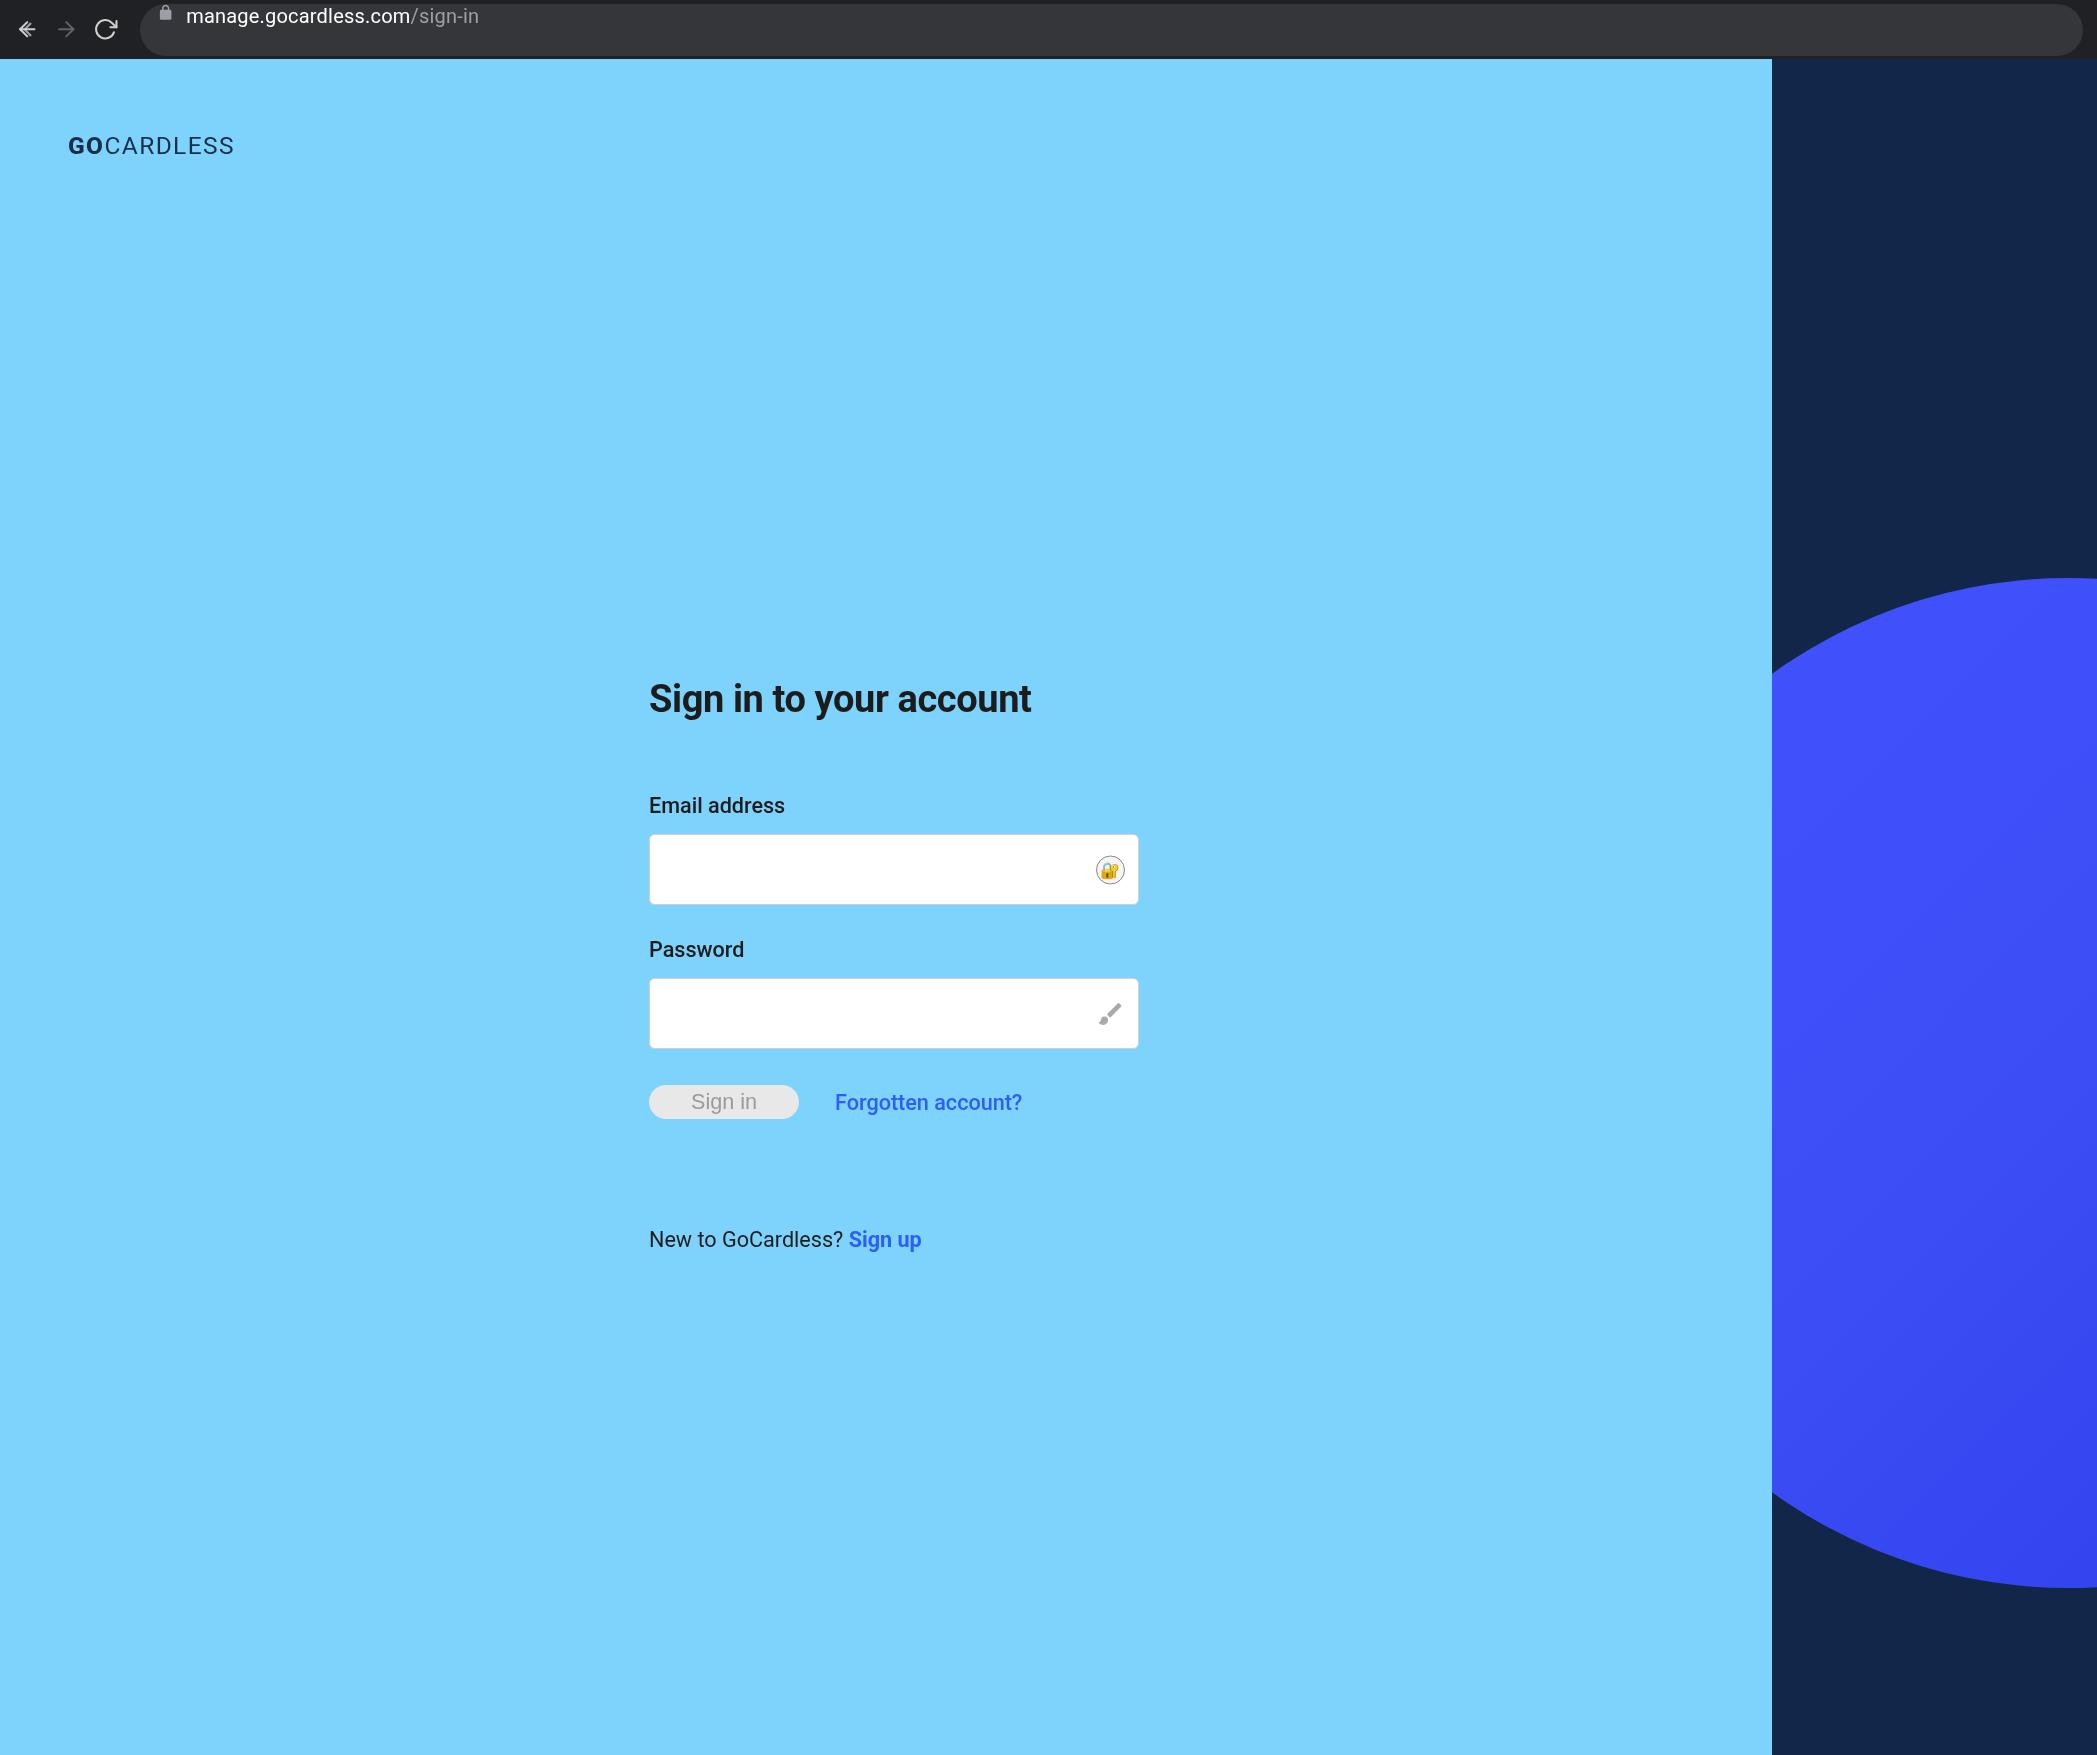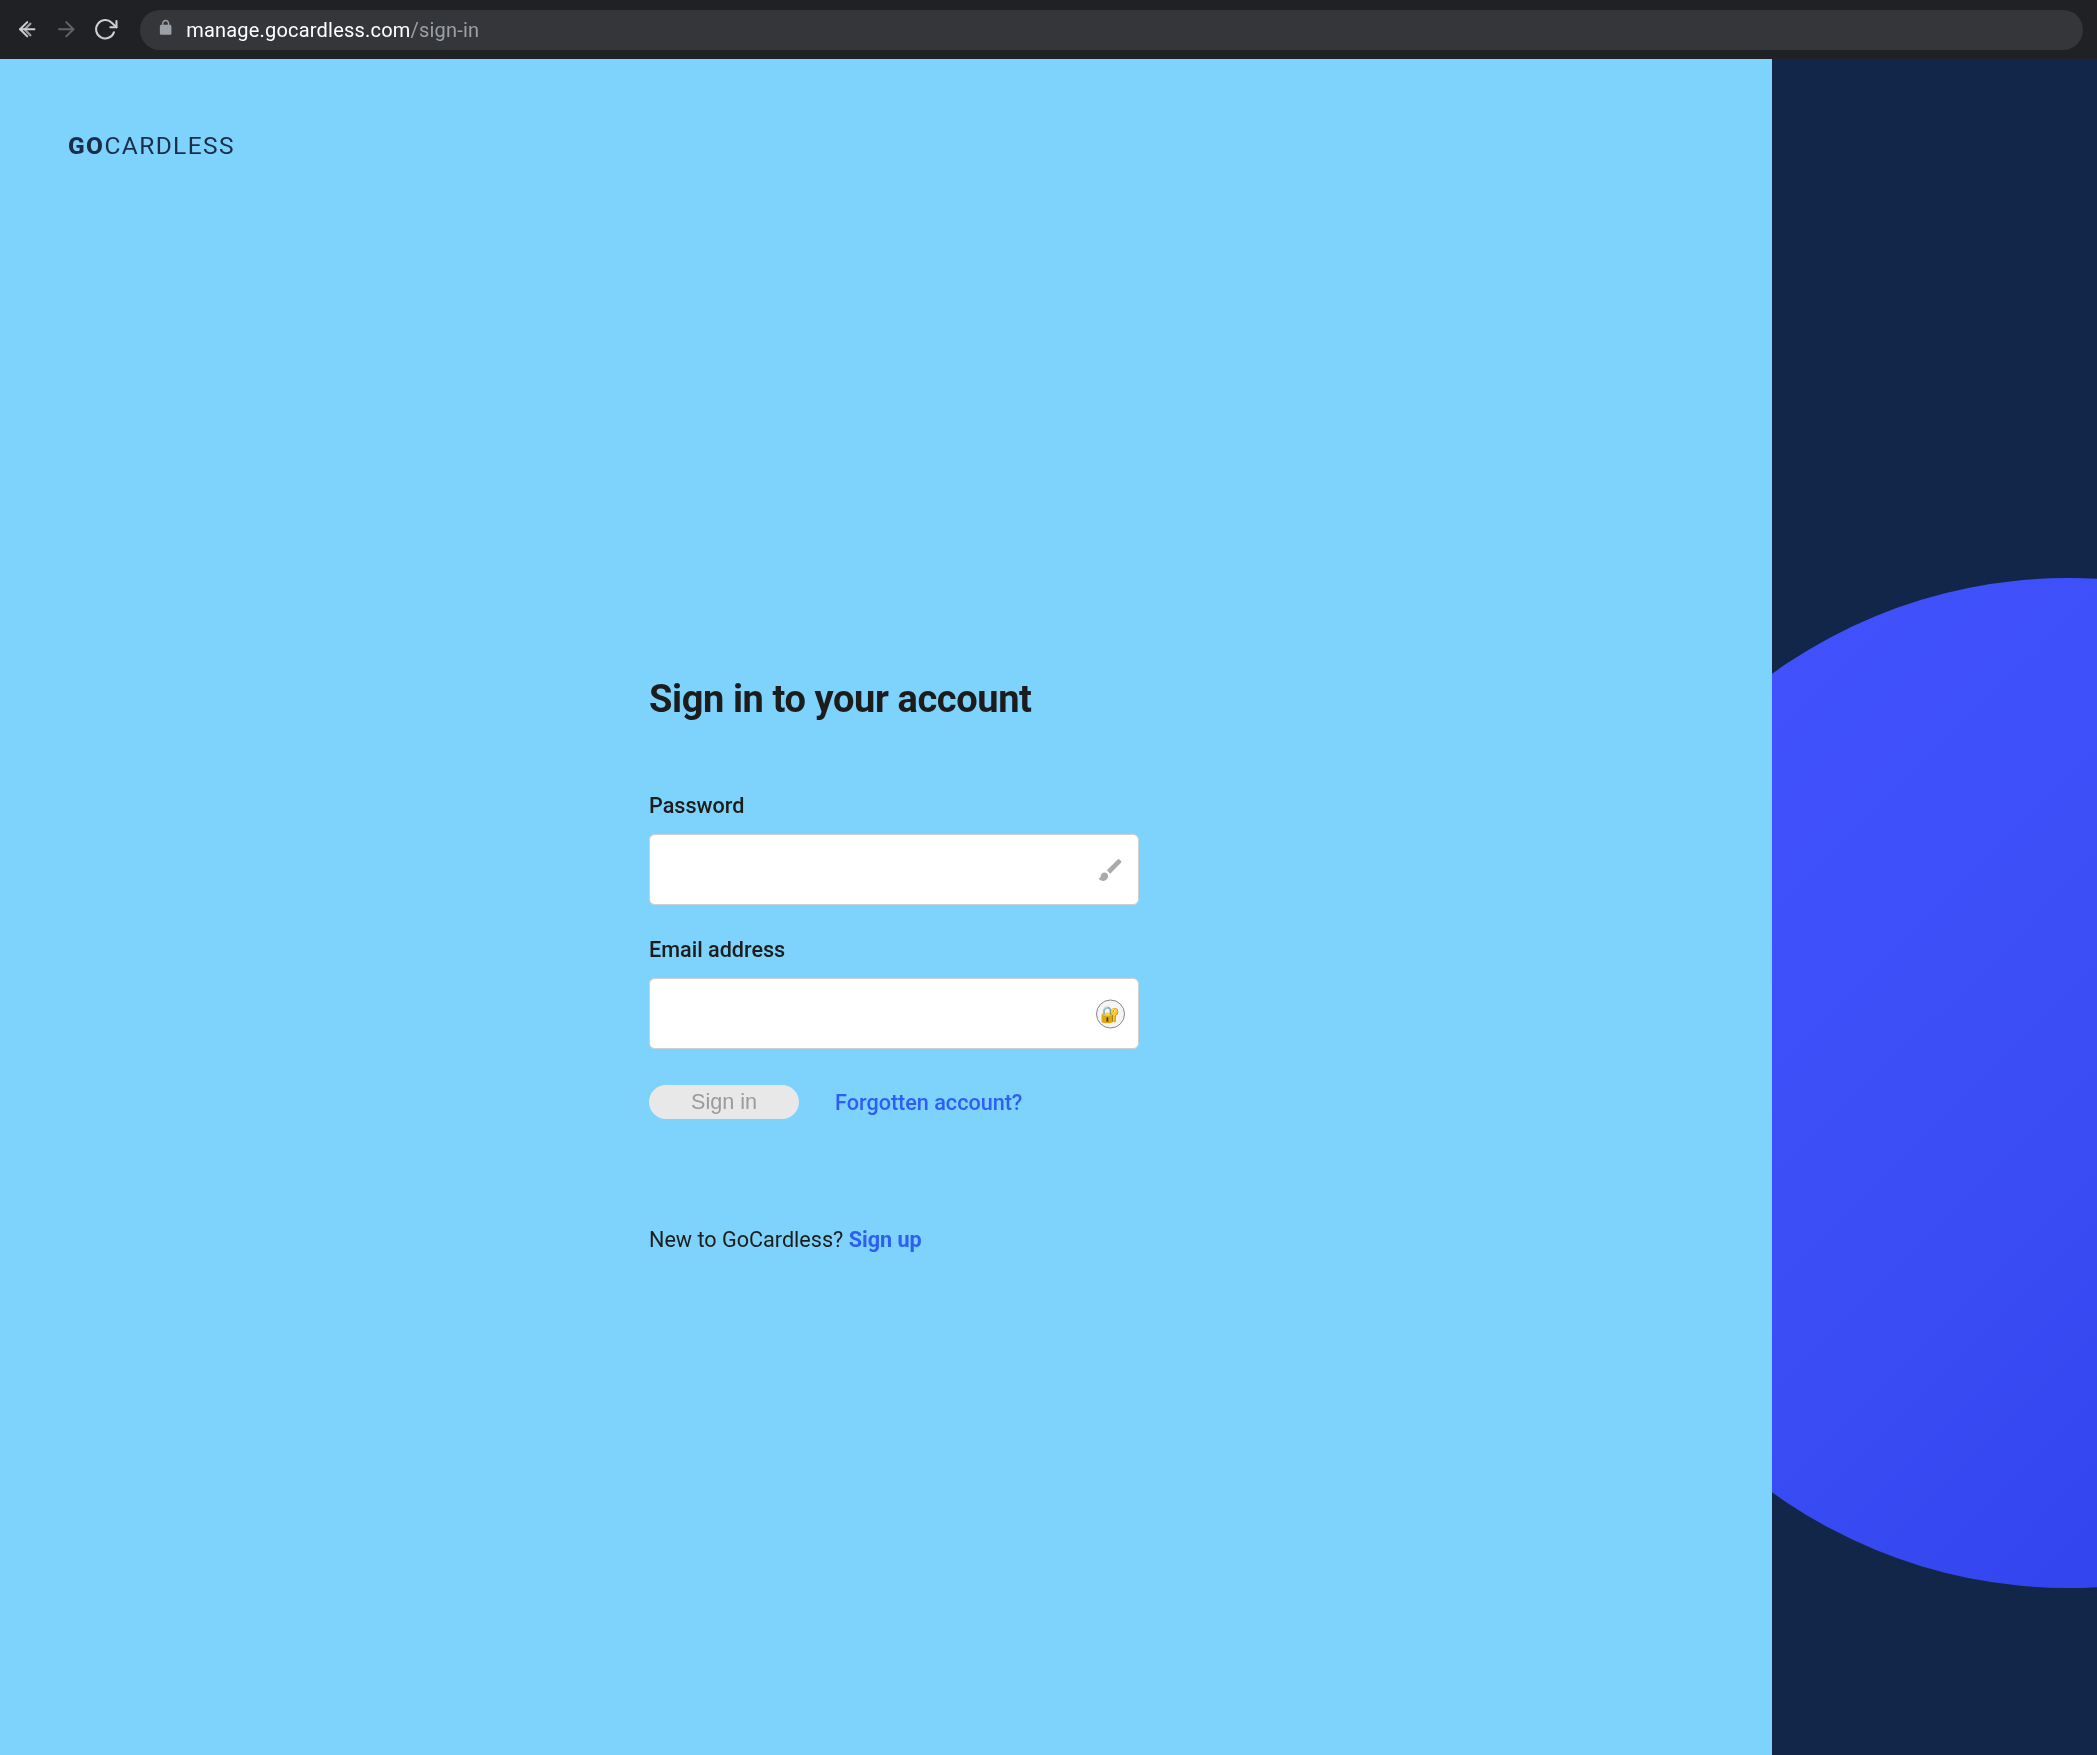--- a/index.html
+++ b/index.html
@@ -36,24 +36,23 @@
       cursor: pointer;
     }
     
     .nav-button.disabled {
       color: #5f6368;
     }
     
     .address-bar-container {
       flex: 1;
       display: flex;
-      align-items: center;
       background: #35363a;
       border-radius: 29px;
-      height: 40px;
+      height: 52px;
       padding: 0 17.3px;
       gap: 11.5px;
       margin-left: 8.7px;
     }
     
     .lock-icon {
       color: #9aa0a6;
     }
     
     .url-text {
@@ -262,43 +261,43 @@
 
 <div class="page-container">
   <div class="left-panel">
 
     <div class="logo">
       <span class="logo-bold">GO</span><span>CARDLESS</span>
     </div>
 
     <div class="form-container">
       <h1 class="page-title">Sign in to your account</h1>
+
+      <div class="form-group">
+        <label class="form-label">Email address</label>
+        <div class="input-wrapper">
+          <input type="email" class="form-input" value="" style="">
+          <div class="input-icon credential-icon">
+            <span>🔐</span>
+          </div>
+        </div>
+      </div>
 
       <div class="form-group">
         <label class="form-label">Password</label>
         <div class="input-wrapper">
           <input type="password" class="form-input" value="" style="">
           <div class="input-icon">
             <svg class="key-icon-svg" width="29" height="29" viewBox="0 0 24 24" fill="#aaa">
               <path d="M7 14c-1.66 0-3 1.34-3 3 0 1.31-1.16 2-2 2 .92 1.22 2.49 2 4 2 2.21 0 4-1.79 4-4 0-1.66-1.34-3-3-3zm13.71-9.37l-1.34-1.34a.996.996 0 0 0-1.41 0L9 12.25 11.75 15l8.96-8.96a.996.996 0 0 0 0-1.41z"></path>
             </svg>
           </div>
         </div>
       </div>
 
-      <div class="form-group">
-        <label class="form-label">Email address</label>
-        <div class="input-wrapper">
-          <input type="email" class="form-input" value="" style="">
-          <div class="input-icon credential-icon">
-            <span>🔐</span>
-          </div>
-        </div>
-      </div>
-
       <div class="action-row">
         <button class="signin-button">Sign in</button>
         <a href="#" class="forgot-link">Forgotten account?</a>
       </div>
 
       <div class="signup-row">
         <span>New to GoCardless? </span><a href="#" class="signup-link">Sign up</a>
       </div>
     </div>
 

